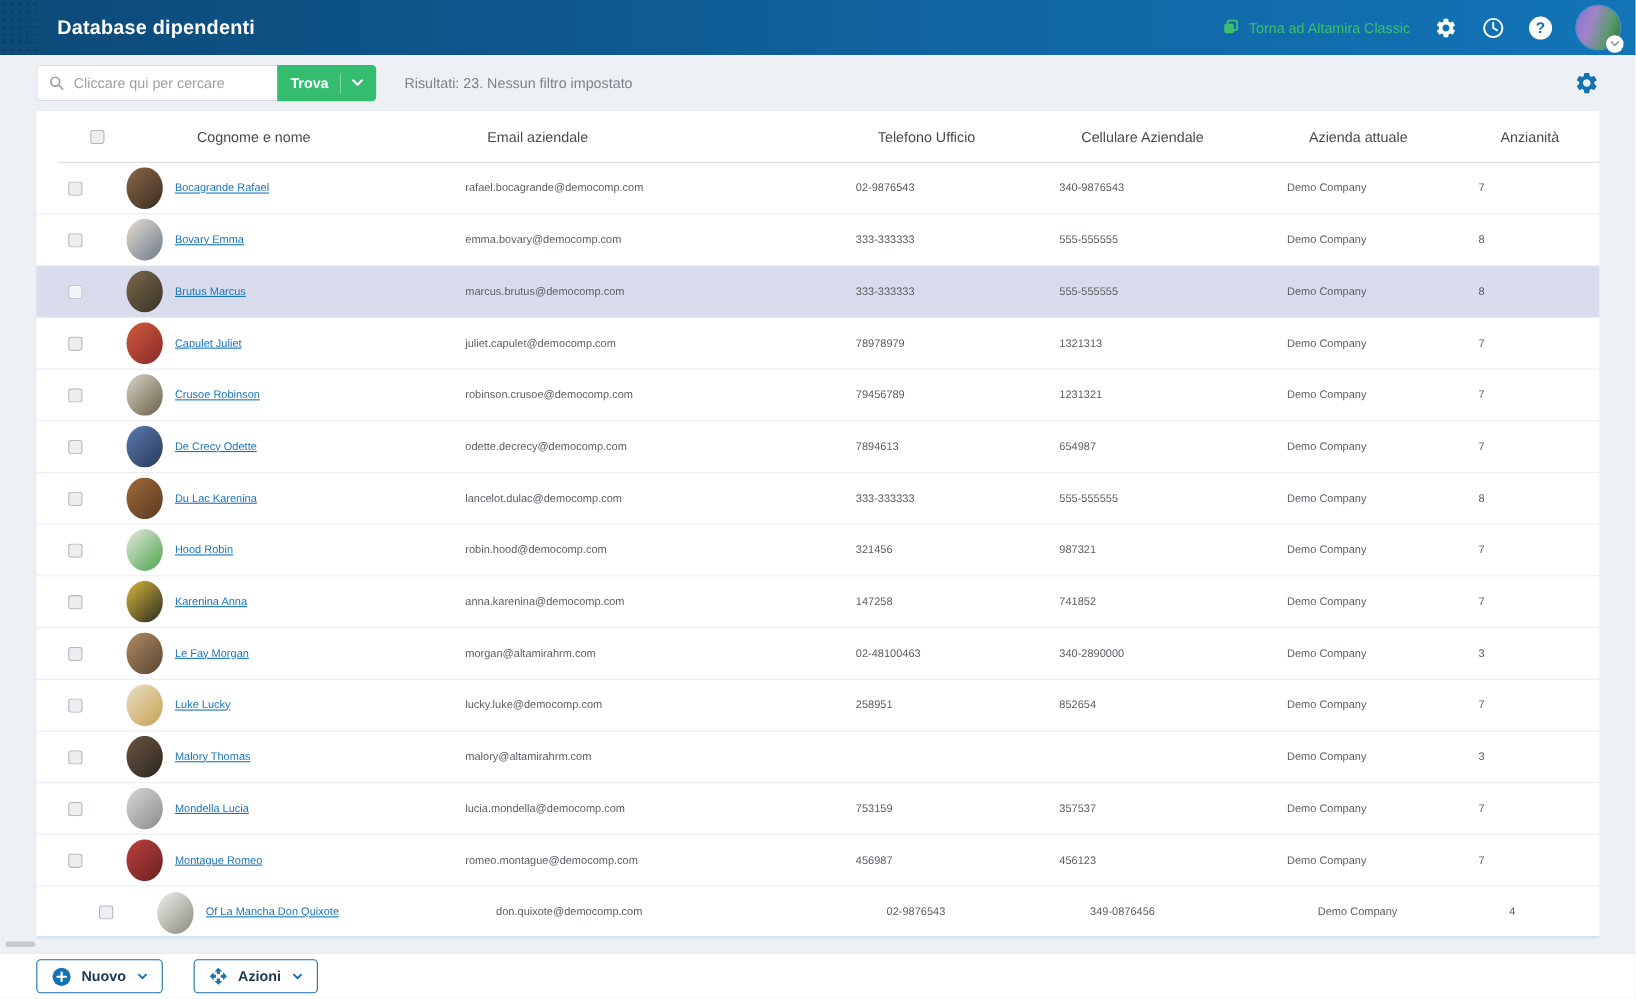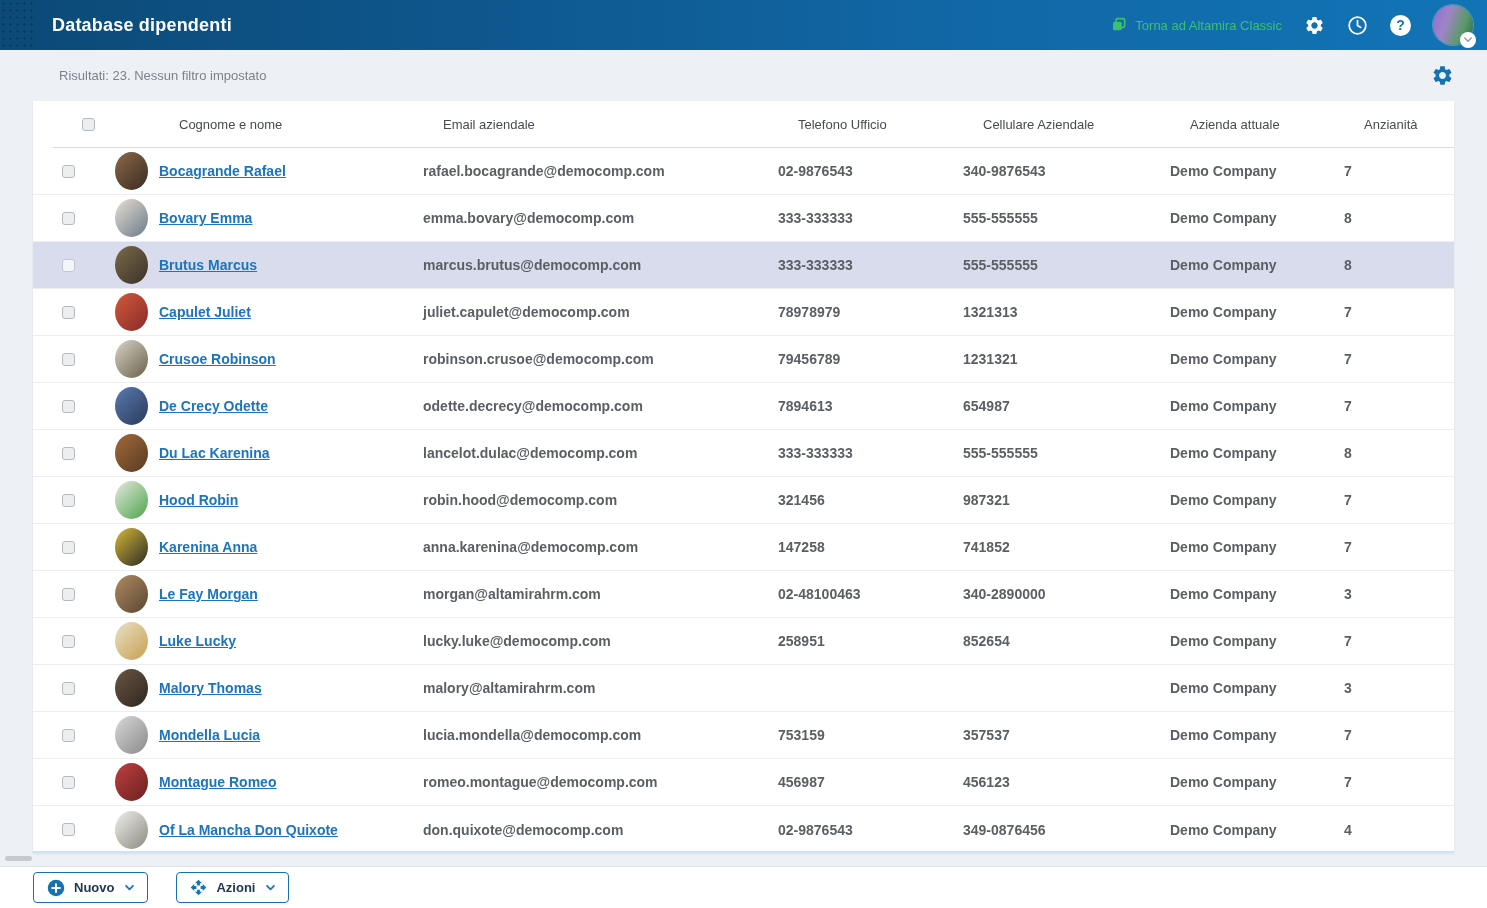--- a/index.html
+++ b/index.html
@@ -66,22 +66,22 @@
   .card {
     position:absolute; top:101px; left:33px; width:1421px; height:752px;
     background:#fff; border-bottom:2px solid #cfe2f0;
     box-shadow:0 1px 2px rgba(40,60,90,.08);
   }
   .tgrid {
     display:grid; align-items:center; height:47px;
     grid-template-columns:70px 56px 253px 358px 185px 207px 174px 1fr;
   }
   .thead { border-bottom:1px solid #d6dade; color:#474c50; font-size:13px;margin-left:20px; }
-  .trow { border-bottom:1px solid #eceef0; font-size:14px; color:#5a5f64;font-weight:bold; }
-  .trow:last-child { border-bottom:none; }
+  .trow { border-bottom:1px solid #eceef0; font-size:10px; color:#5a5f64; }
+  .trow:last-child { border-bottom:none;padding-left:28px; }
   .trow.highlight { background:#d9dcec; }
   .cell { padding-left:8px; white-space:nowrap; overflow:hidden; }
   .c-check { padding-left:0; display:flex; justify-content:center; }
   .c-photo { padding-left:0; display:flex; justify-content:center; }
   .c-name { padding-left:0; }
   .c-email { padding-left:11px; }
   .checkbox {
     width:13px; height:13px; border-radius:3px; background:#eceef0; border:1px solid #b5bac0; cursor:pointer;
   }
   .highlight .checkbox { background:#f4f5f8; border-color:#c3c7ce; }
@@ -163,20 +163,39 @@
       <span class="avatar-badge">
           <svg width="8" height="6">
             <use href="#i-chevron"></use>
           </svg>
         </span>
     </div>
   </div>
 </div>
 
 <div class="toolbar">
+  <div class="search-wrap">
+    <div class="search-box">
+      <span style="color:#9aa1a8">
+          <svg width="15" height="15">
+            <use href="#i-search"></use>
+          </svg>
+        </span>
+      <input type="text" placeholder="Cliccare qui per cercare" style="">
+    </div>
+    <button class="find-btn">
+      <span>Trova</span>
+      <span class="divider"></span>
+      <span>
+          <svg width="10" height="7">
+            <use href="#i-chevron"></use>
+          </svg>
+        </span>
+    </button>
+  </div>
   <div class="results-text">Risultati: 23. Nessun filtro impostato</div>
   <span class="toolbar-gear">
       <svg width="23" height="23">
         <use href="#i-gear"></use>
       </svg>
     </span>
 </div>
 
 <div class="card">
   <div class="tgrid thead">

